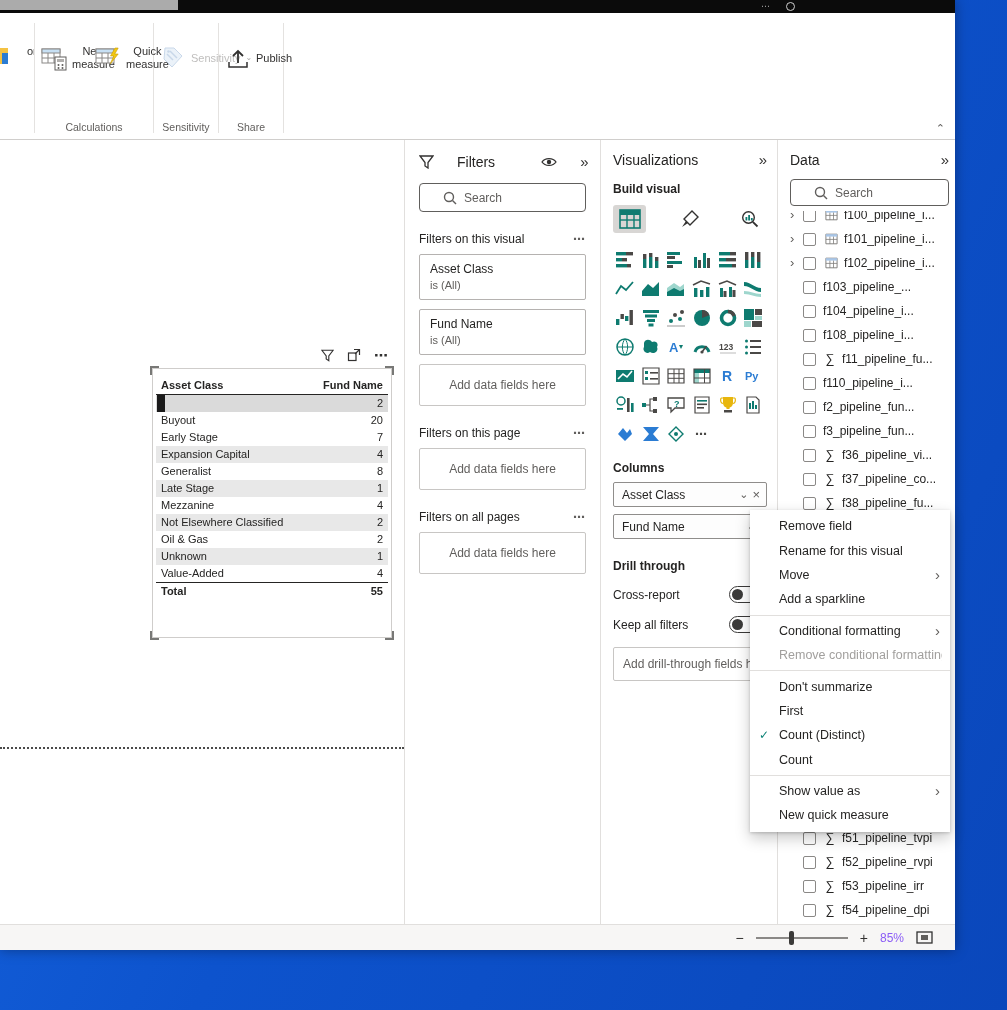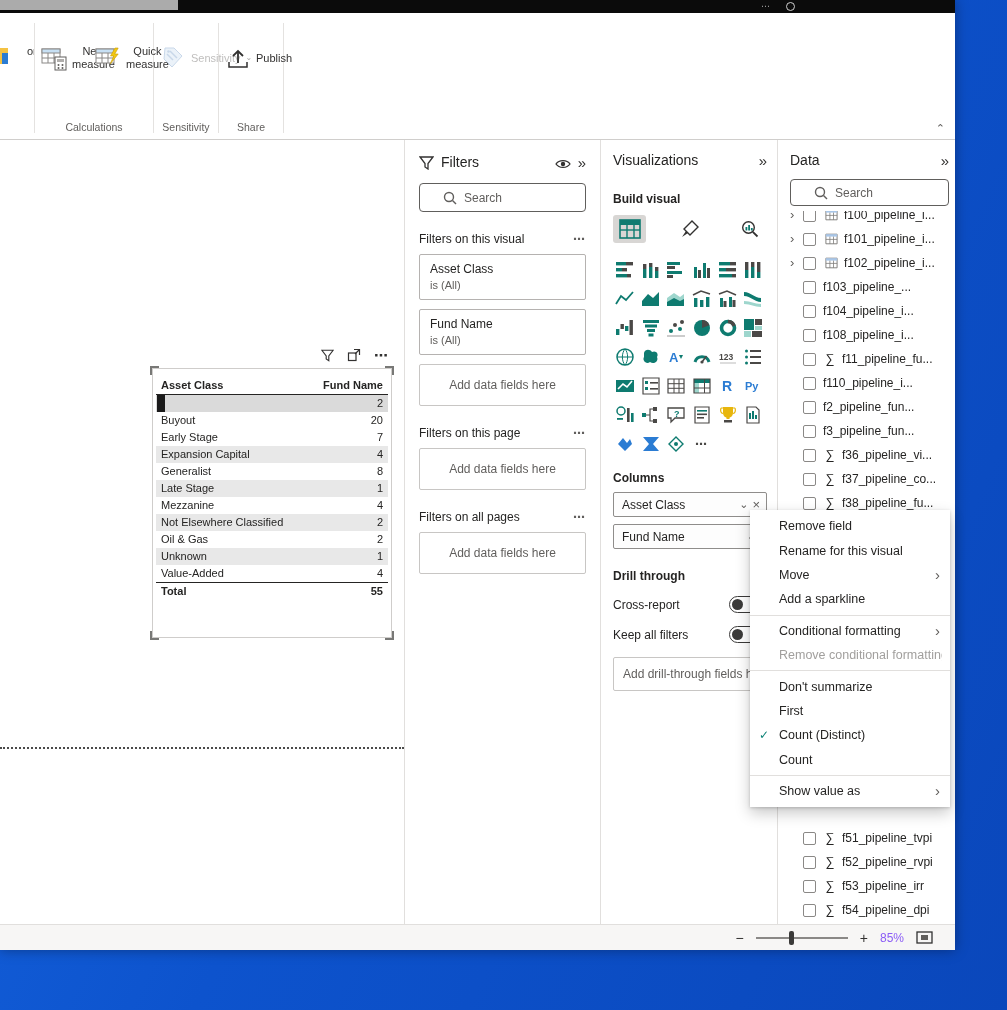--- a/index.html
+++ b/index.html
@@ -51,40 +51,40 @@
 .trow.banded{background:#e8e8e8}
 .tc{overflow:hidden;white-space:nowrap}
 .tlabel{flex:1;padding-left:5px}
 .tval{width:74px;text-align:right;padding-right:5px}
 .trow.sel{background:#dadada}
 .trow.sel .tlabel{position:relative;padding-left:14px}
 .trow.sel .tlabel::before{content:"";position:absolute;left:1px;top:0;width:8px;height:100%;background:#1a1a1a}
 .trow.total{font-weight:bold;border-top:1px solid #252423}
 
 .pane{background:#fff;border-left:1px solid #e1dfdd;display:flex;flex-direction:column;overflow:hidden}
-.pane-head{display:flex;align-items:flex-end;gap:7px;padding:2px 0 0}
+.pane-head{display:flex;align-items:center;gap:23px;padding:2px 0 0}
 .pane-title{font-size:14px;color:#252423}
 .pane-title.bold{font-weight:normal}
 .flexspace{flex:1}
 .dbl-chev{font-size:15px;color:#323130;cursor:pointer;line-height:14px}
 .searchbox{display:flex;align-items:center;gap:7px;border:1px solid #605e5c;border-radius:4px;height:29px;padding:0 23px;margin-top:13px}
 .searchbox input{border:none;outline:none;flex:1;font-size:12px;color:#323130;font-family:inherit;background:transparent;min-width:0}
 .searchbox input::placeholder{color:#605e5c}
 
 .filters-pane{width:196px;padding:12px 14px}
 .fsec-head{display:flex;align-items:center;margin:20px 0 8px}
 .fsec-label{font-size:12px;color:#252423}
 .fsec-more{margin-left:auto;color:#605e5c;font-weight:bold;letter-spacing:1px;font-size:12px;cursor:pointer;line-height:8px}
 .fcard{border:1px solid #b5b2b0;border-radius:2px;padding:7px 10px 8px;margin-bottom:9px;background:#fff;cursor:pointer}
 .fcard-name{font-size:12px;color:#252423;margin-bottom:3px}
 .fcard-cond{font-size:11px;color:#605e5c}
 .fcard-empty{border:1px solid #c8c6c4;border-radius:2px;height:42px;display:flex;align-items:center;justify-content:center;font-size:12px;color:#605e5c;margin-bottom:6px;cursor:pointer}
 
 .viz-pane{width:177px;padding:10px 10px 0 12px}
-.build-label{font-size:12px;font-weight:bold;color:#252423;margin-top:24px}
+.build-label{font-size:12px;font-weight:bold;color:#252423;margin-top:14px}
 .viz-tabs{display:flex;align-items:center;gap:27px;margin-top:9px}
 .viz-tab{width:34px;height:28px;display:flex;align-items:center;justify-content:center;border-radius:3px;cursor:pointer}
 .viz-tab.selected{background:#d8d6d4}
 .viz-gallery{display:grid;grid-template-columns:repeat(6,1fr);row-gap:7px;margin-top:16px}
 .vicon{width:24px;height:22px;display:flex;align-items:center;justify-content:center;cursor:pointer}
 .wells-label{font-size:12px;font-weight:bold;color:#252423;margin-top:16px}
 .pill{display:flex;align-items:center;border:1px solid #8f8d8b;border-radius:2px;background:#fdfdfd;height:25px;margin-top:7px;padding:0 6px 0 8px;font-size:12px;color:#252423;cursor:pointer}
 .pill .pname{flex:1;overflow:hidden;white-space:nowrap}
 .pill .pchev{color:#605e5c;font-size:11px;margin:0 4px;cursor:pointer}
 .pill .px{color:#605e5c;font-size:13px;cursor:pointer}
@@ -924,14 +924,17 @@
         <span class="mlabel">Count (Distinct)</span>
       </div>
       <div class="mitem">
         <span class="mlabel">Count</span>
       </div>
       <div class="msep"></div>
       <div class="mitem">
         <span class="mlabel">Show value as</span>
         <span class="mchev">›</span>
       </div>
+      <div class="mitem">
+        <span class="mlabel">New quick measure</span>
+      </div>
     </div>
 </div>
 
 </body></html>

